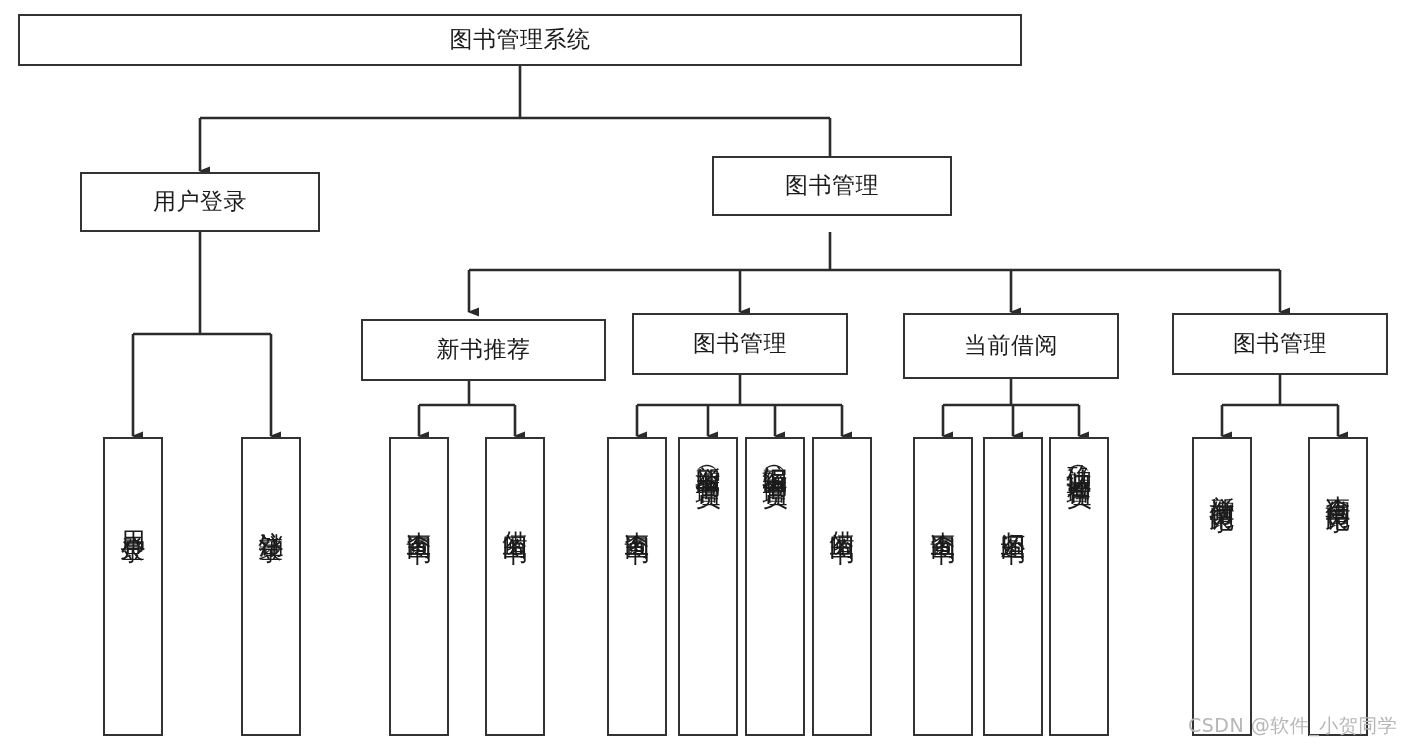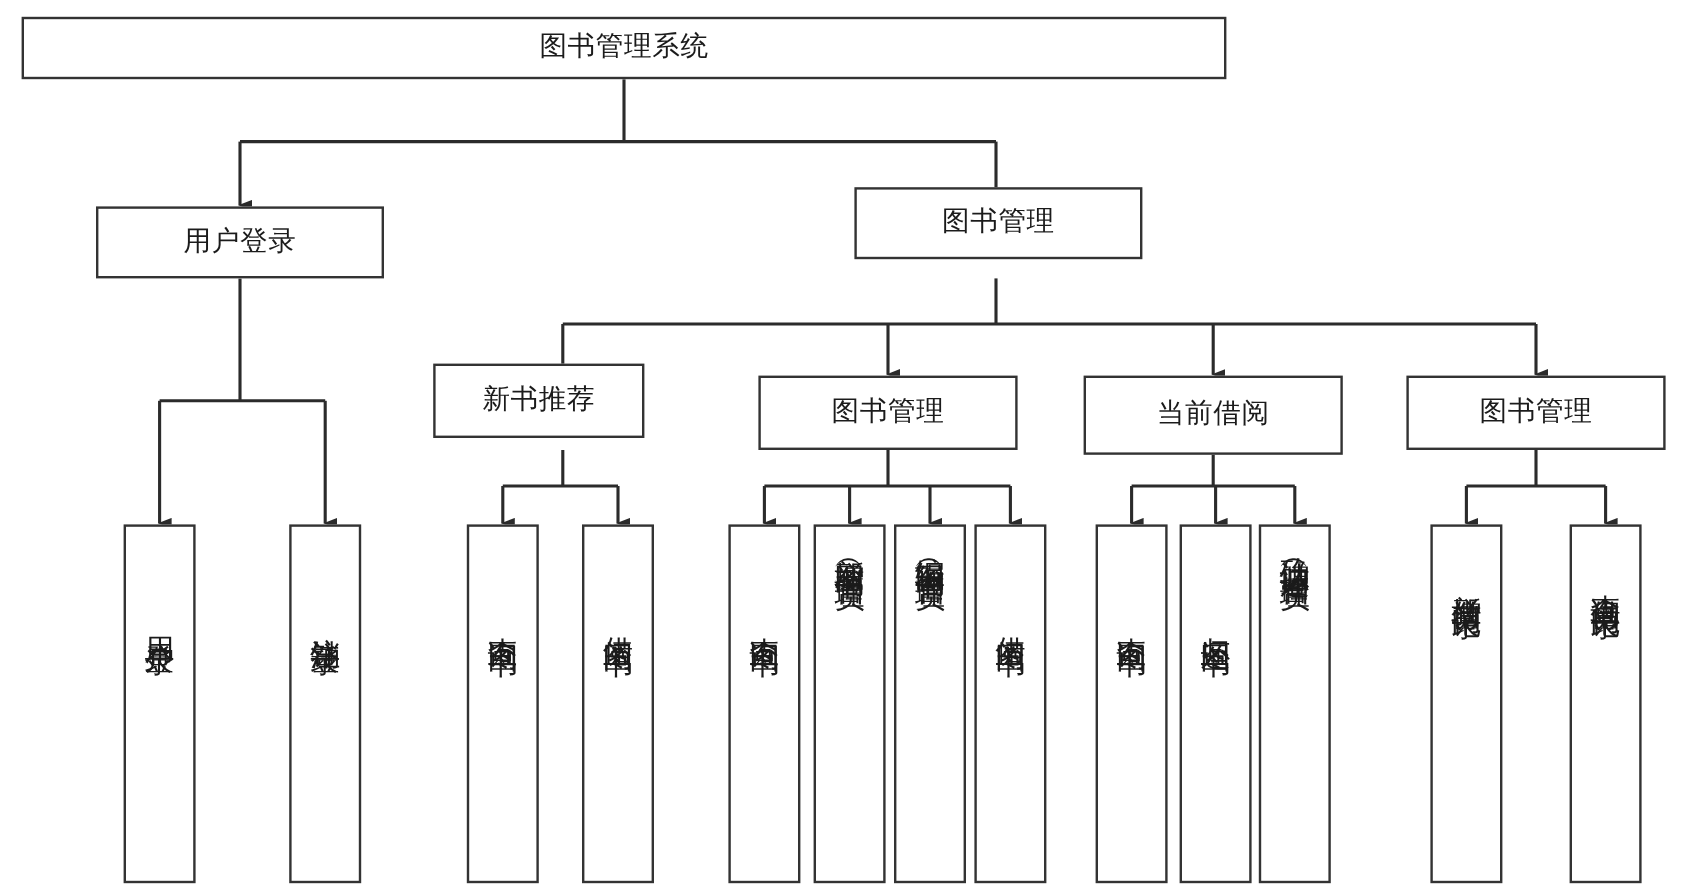--- a/index.html
+++ b/index.html
@@ -127,21 +127,21 @@
   <div id="node-layer">
       <div class="node" style="left: 18px; top: 14px; width: 1004px; height: 52px;">
         <span class="label">图书管理系统</span>
       </div>
       <div class="node" style="left: 80px; top: 172px; width: 240px; height: 60px;">
         <span class="label">用户登录</span>
       </div>
       <div class="node" style="left: 712px; top: 156px; width: 240px; height: 60px;">
         <span class="label">图书管理</span>
       </div>
-      <div class="node" style="left: 361px; top: 303px; width: 176px; height: 62px;">
+      <div class="node" style="left: 361px; top: 319px; width: 245px; height: 62px;">
         <span class="label">新书推荐</span>
       </div>
       <div class="node" style="left: 632px; top: 313px; width: 216px; height: 62px;">
         <span class="label">图书管理</span>
       </div>
       <div class="node" style="left: 903px; top: 313px; width: 216px; height: 66px;">
         <span class="label">当前借阅</span>
       </div>
       <div class="node" style="left: 1172px; top: 313px; width: 216px; height: 62px;">
         <span class="label">图书管理</span>
@@ -180,13 +180,14 @@
         <span class="label">确认归还（管理员）</span>
       </div>
       <div class="node vertical high" style="left: 1192px; top: 437px; width: 60px; height: 299px;">
         <span class="label">新增借阅记录</span>
       </div>
       <div class="node vertical high" style="left: 1308px; top: 437px; width: 60px; height: 299px;">
         <span class="label">查询借阅记录</span>
       </div>
     </div>
 
+  <div class="watermark">CSDN @软件_小贺同学</div>
 </div>
 
 </body></html>

